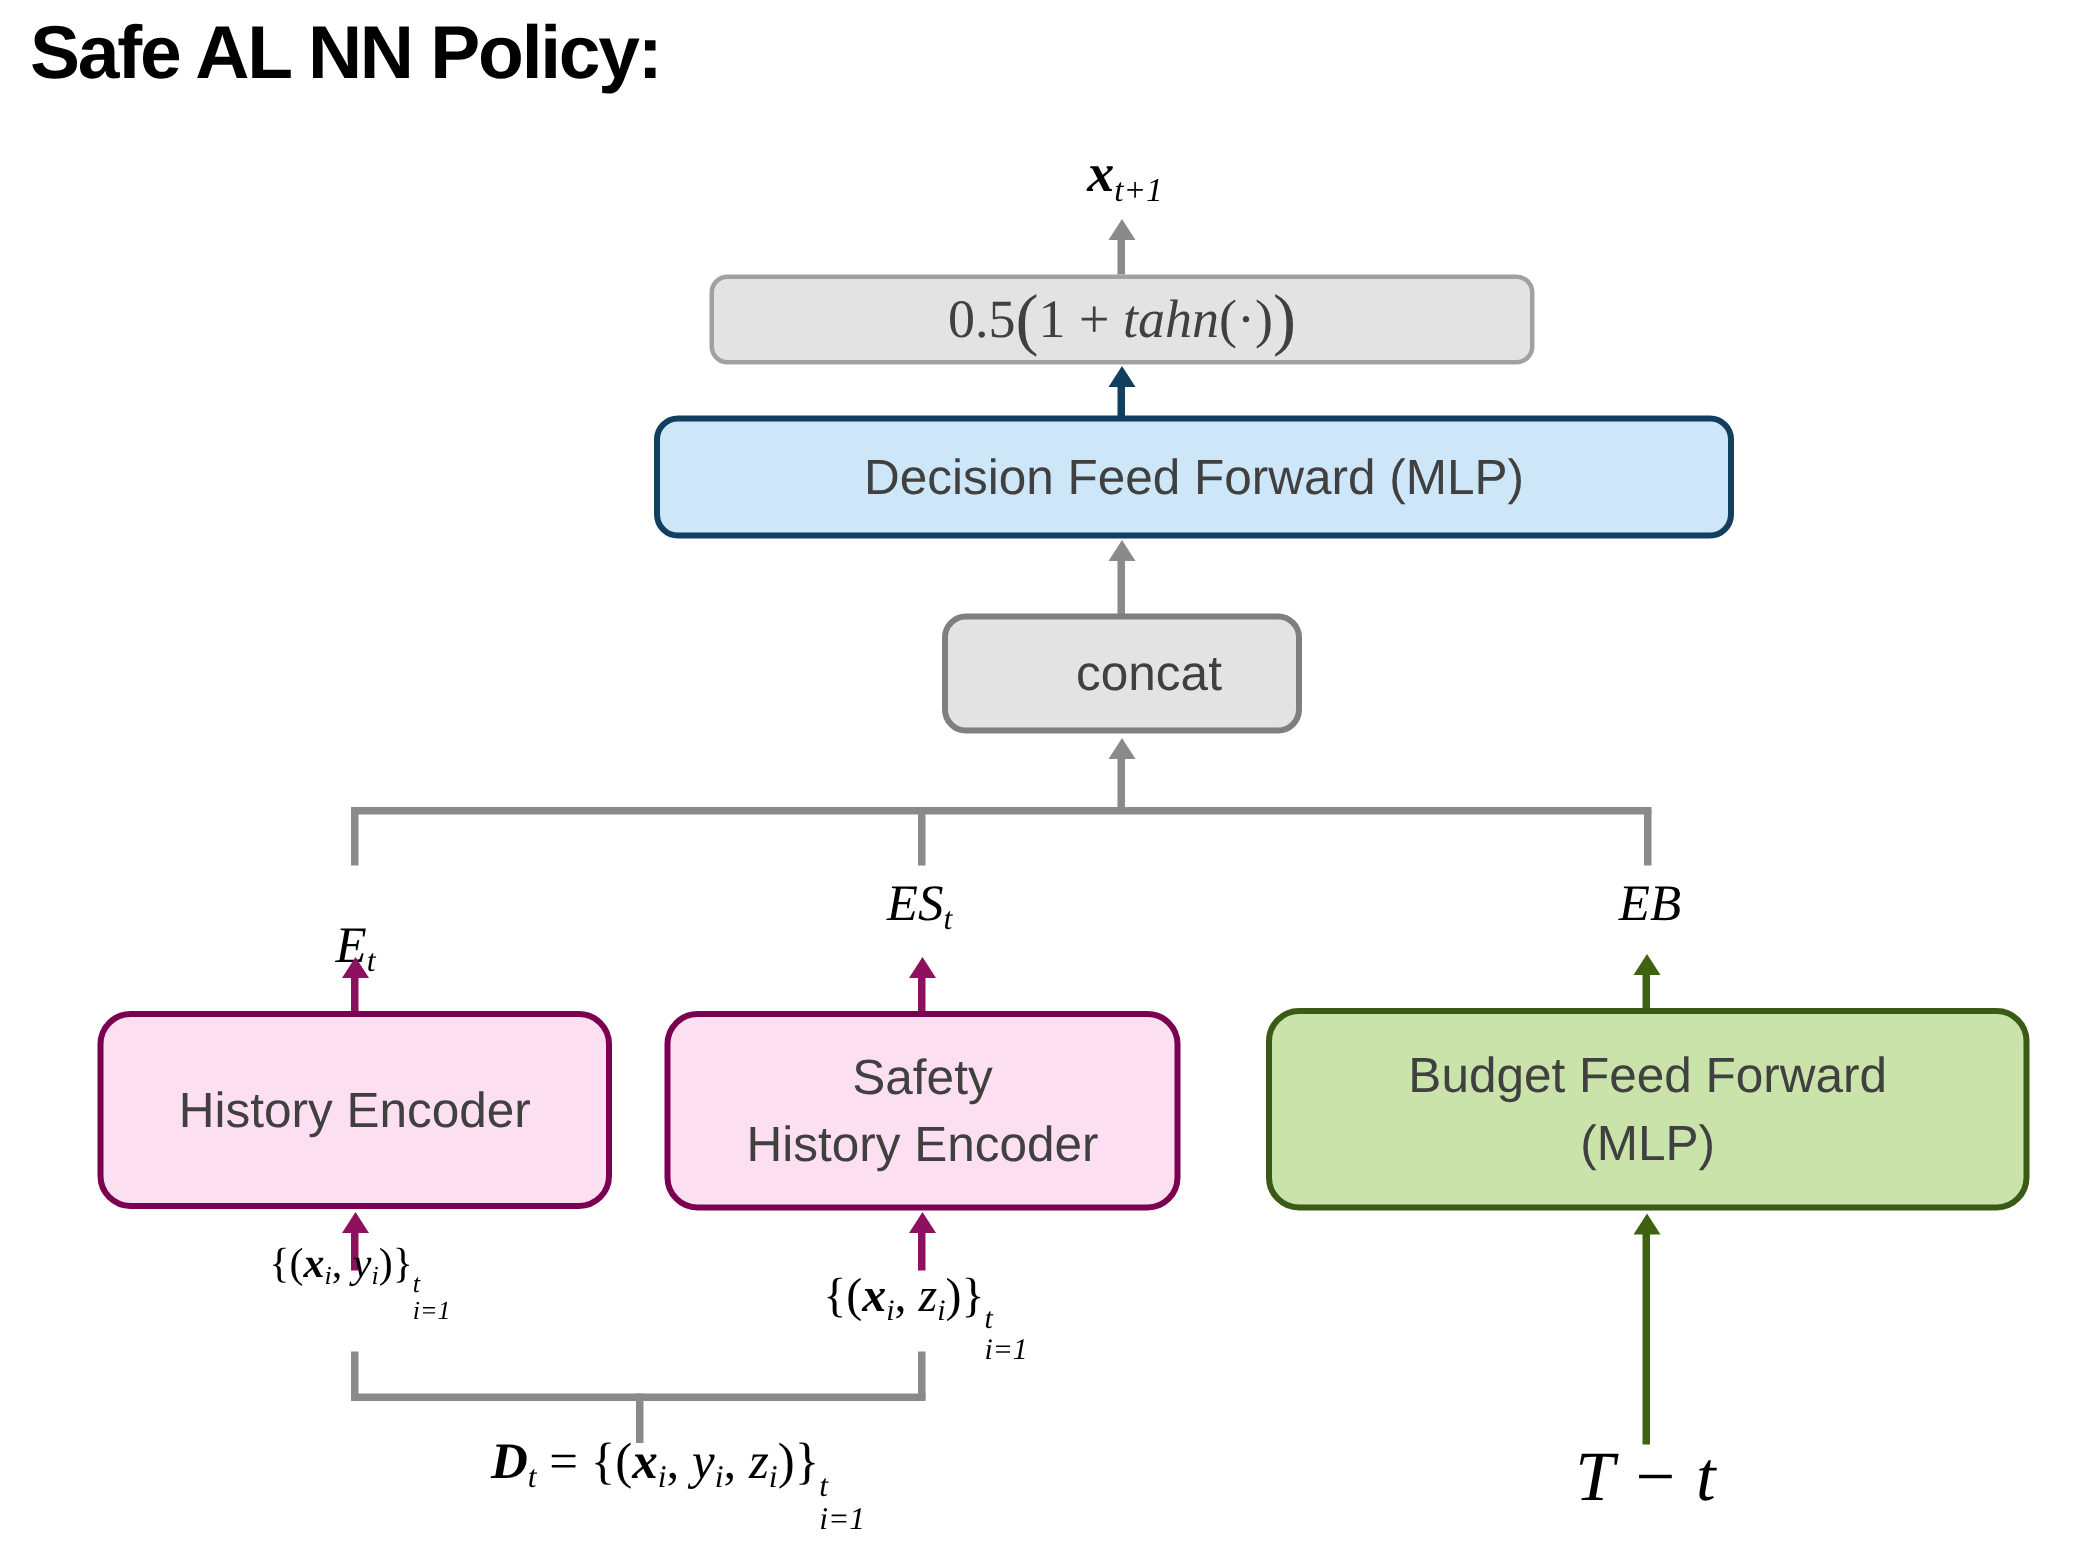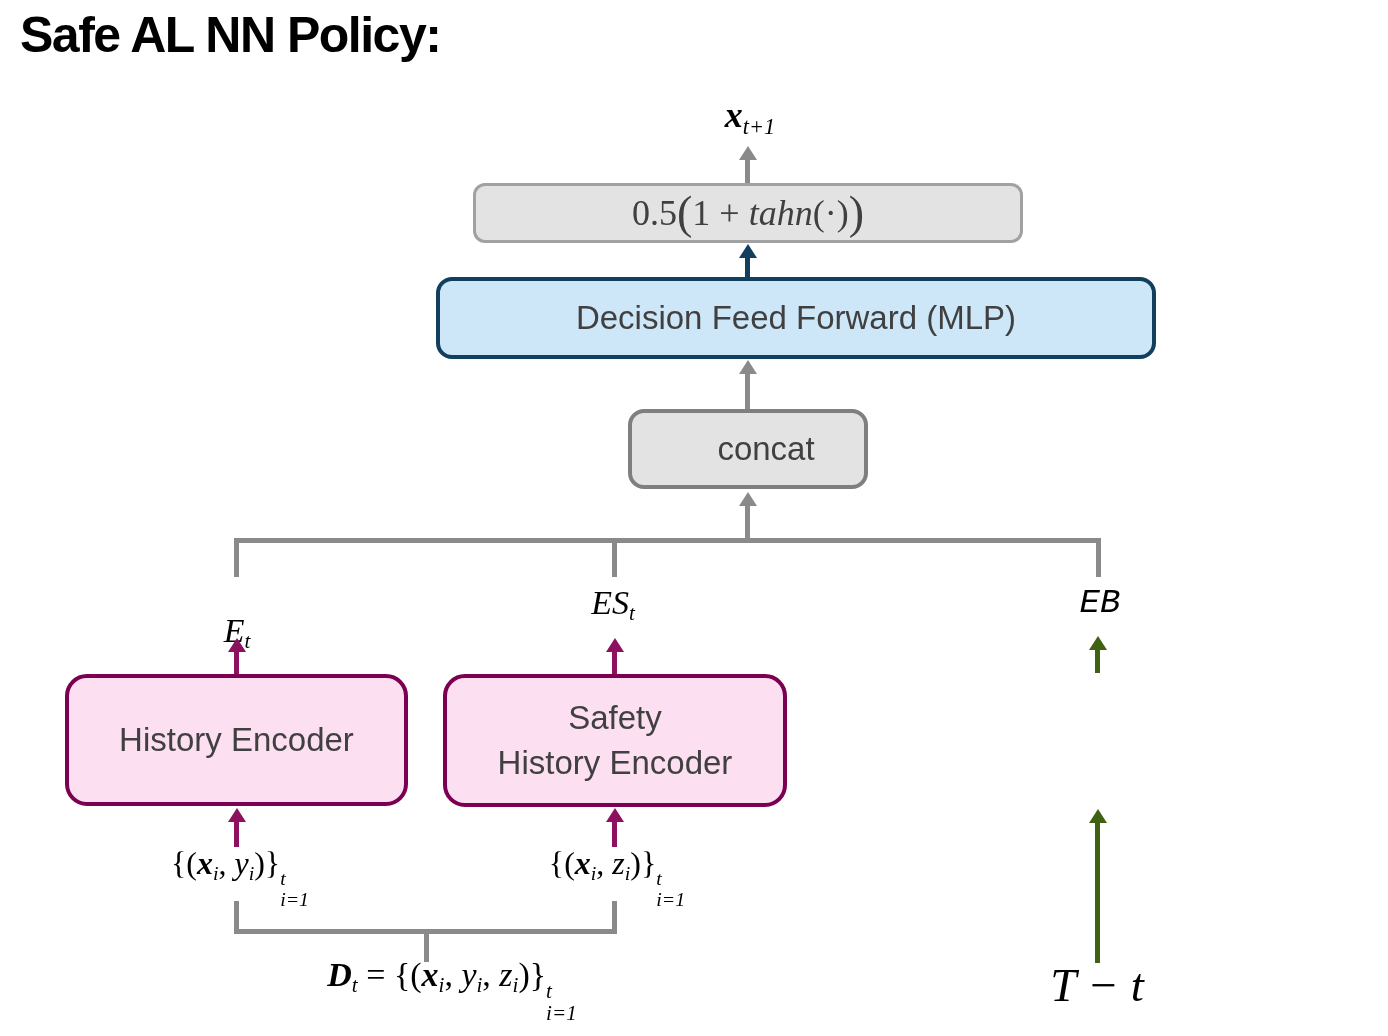--- a/index.html
+++ b/index.html
@@ -84,21 +84,21 @@
     <div class="a-shaft"></div>
   </div>
 
   <div class="line" style="left:234px;top:538px;width:867px;height:5px;"></div>
   <div class="line" style="left:234px;top:541px;width:5px;height:36px;"></div>
   <div class="line" style="left:612px;top:541px;width:5px;height:36px;"></div>
   <div class="line" style="left:1096px;top:541px;width:5px;height:36px;"></div>
 
   <div class="mlabel" style="left:237px;top:612px;font-size:34px;"><span class="m-i">E</span><span class="m-sub">t</span></div>
   <div class="mlabel" style="left:613px;top:584px;font-size:34px;"><span class="m-i">ES</span><span class="m-sub">t</span></div>
-  <div class="mlabel" style="left:1100px;top:584px;font-size:34px;font-family:Liberation Mono, monospace;"><span class="m-i">EB</span></div>
+  <div class="mlabel" style="left:1100px;top:584px;font-size:34px;"><span class="m-i">EB</span></div>
 
   <div class="arrow magenta-c" style="left:228px;top:638px;height:37px;">
     <div class="a-head"></div>
     <div class="a-shaft"></div>
   </div>
   <div class="arrow magenta-c" style="left:606px;top:638px;height:37px;">
     <div class="a-head"></div>
     <div class="a-shaft"></div>
   </div>
   <div class="arrow green-c" style="left:1089px;top:636px;height:37px;">
@@ -106,35 +106,39 @@
     <div class="a-shaft"></div>
   </div>
 
   <div class="box pinkbox" style="left:65px;top:674px;width:343px;height:132px;">
     <span>History Encoder</span>
   </div>
   <div class="box pinkbox" style="left:443px;top:674px;width:344px;height:133px;">
     <span>Safety
 History Encoder</span>
   </div>
+  <div class="box greenbox" style="left:844px;top:672px;width:509px;height:135px;">
+    <span>Budget Feed Forward
+(MLP)</span>
+  </div>
 
   <div class="arrow magenta-c" style="left:228px;top:808px;height:39px;">
     <div class="a-head"></div>
     <div class="a-shaft"></div>
   </div>
   <div class="arrow magenta-c" style="left:606px;top:808px;height:39px;">
     <div class="a-head"></div>
     <div class="a-shaft"></div>
   </div>
   <div class="arrow green-c" style="left:1089px;top:809px;height:154px;">
     <div class="a-head"></div>
     <div class="a-shaft"></div>
   </div>
 
-  <div class="mlabel" style="left:240px;top:845px;font-size:32px;"><span>{(</span><span class="m-bi">x</span><span class="m-sub">i</span><span>, </span><span class="m-i">y</span><span class="m-sub">i</span><span>)}</span><span class="m-stack">
+  <div class="mlabel" style="left:240px;top:827px;font-size:28px;"><span>{(</span><span class="m-bi">x</span><span class="m-sub">i</span><span>, </span><span class="m-i">y</span><span class="m-sub">i</span><span>)}</span><span class="m-stack">
         <span>t</span>
         <span>i=1</span>
       </span></div>
   <div class="mlabel" style="left:617px;top:845px;font-size:32px;"><span>{(</span><span class="m-bi">x</span><span class="m-sub">i</span><span>, </span><span class="m-i">z</span><span class="m-sub">i</span><span>)}</span><span class="m-stack">
         <span>t</span>
         <span>i=1</span>
       </span></div>
 
   <div class="line" style="left:234px;top:901px;width:5px;height:32px;"></div>
   <div class="line" style="left:612px;top:901px;width:5px;height:32px;"></div>

